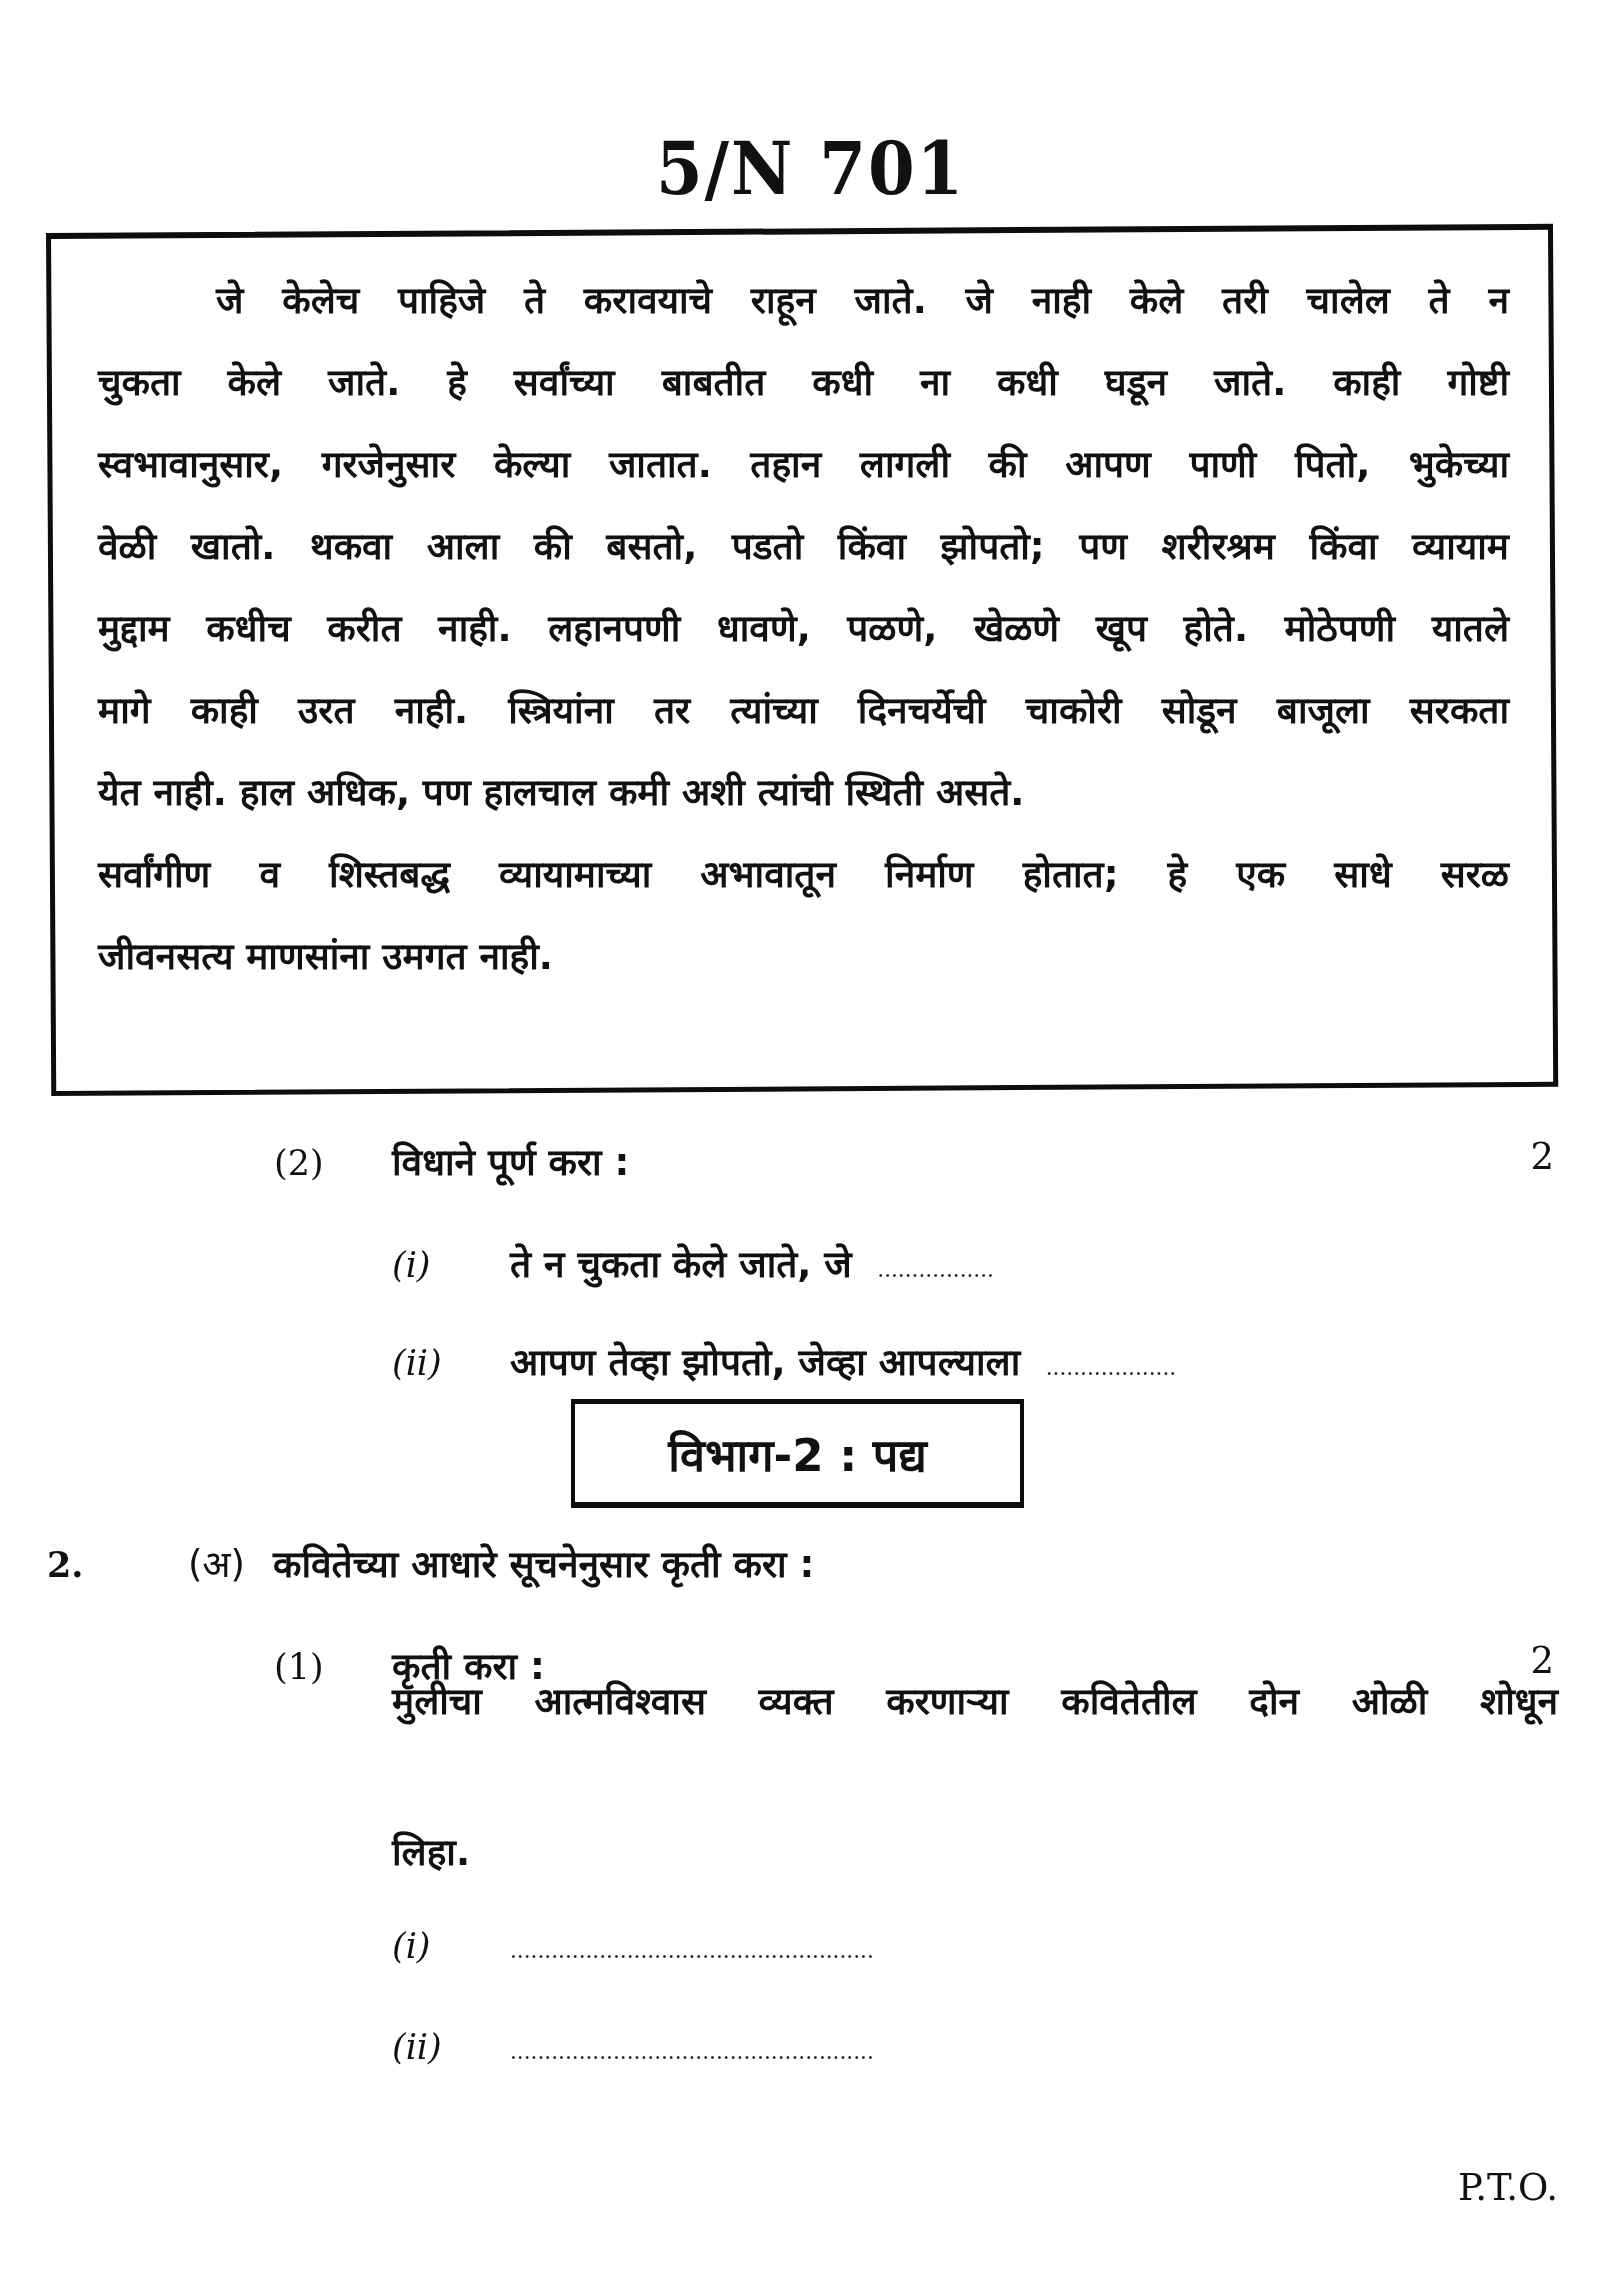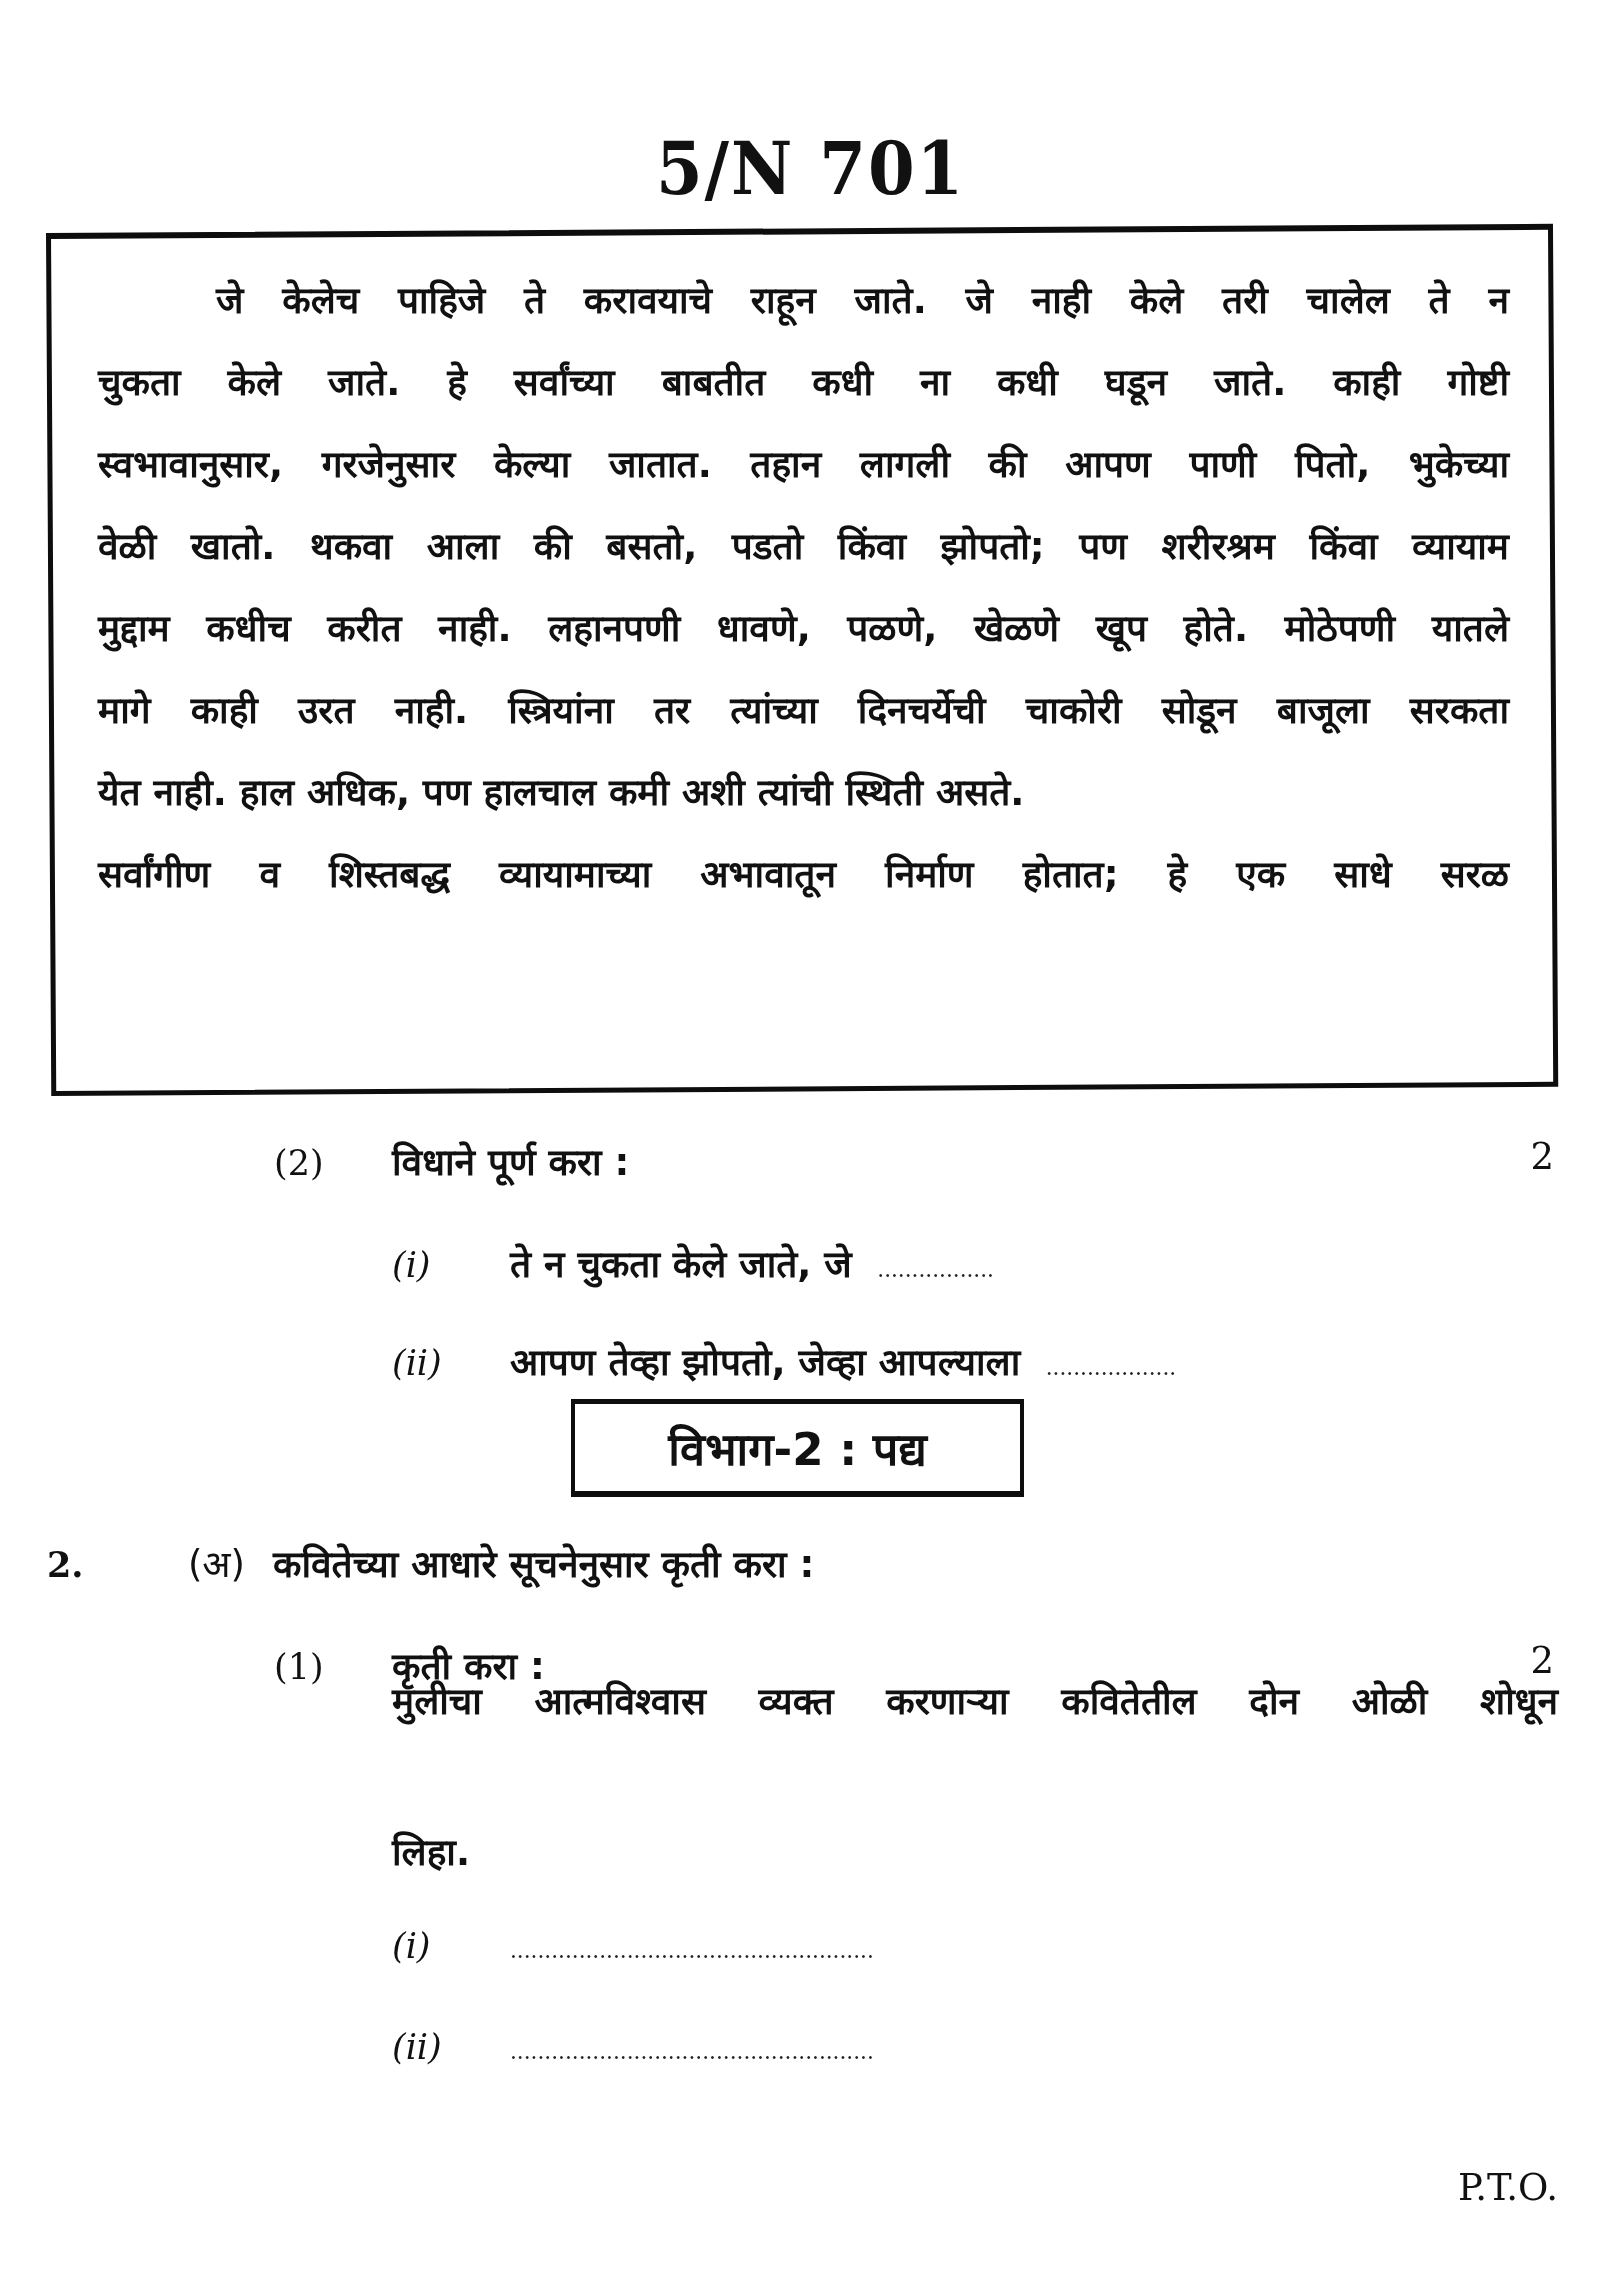--- a/index.html
+++ b/index.html
@@ -88,21 +88,21 @@
       font-family: "DejaVu Serif", "Liberation Serif", serif;
       letter-spacing: 0px;
       font-size: 21.6px;
       color: #222;
     }
     .section-box {
       position: absolute;
       left: 571px;
       top: 1399px;
       width: 453px;
-      height: 98px;
+      height: 109px;
       border: 4.9px solid #0d0d0d;
       border-top-width: 5.9px;
       border-bottom-width: 6.9px;
       box-sizing: border-box;
       display: flex;
       align-items: center;
       justify-content: center;
       font-size: 45px;
       font-weight: bold;
     }
@@ -124,20 +124,21 @@
 
 <div class="passage">
   <div class="passage-line indent">जे केलेच पाहिजे ते करावयाचे राहून जाते. जे नाही केले तरी चालेल ते न</div>
   <div class="passage-line">चुकता केले जाते. हे सर्वांच्या बाबतीत कधी ना कधी घडून जाते. काही गोष्टी</div>
   <div class="passage-line">स्वभावानुसार, गरजेनुसार केल्या जातात. तहान लागली की आपण पाणी पितो, भुकेच्या</div>
   <div class="passage-line">वेळी खातो. थकवा आला की बसतो, पडतो किंवा झोपतो; पण शरीरश्रम किंवा व्यायाम</div>
   <div class="passage-line">मुद्दाम कधीच करीत नाही. लहानपणी धावणे, पळणे, खेळणे खूप होते. मोठेपणी यातले</div>
   <div class="passage-line">मागे काही उरत नाही. स्त्रियांना तर त्यांच्या दिनचर्येची चाकोरी सोडून बाजूला सरकता</div>
   <div class="passage-line last">येत नाही. हाल अधिक, पण हालचाल कमी अशी त्यांची स्थिती असते.</div>
   <div class="passage-line">सर्वांगीण व शिस्तबद्ध व्यायामाच्या अभावातून निर्माण होतात; हे एक साधे सरळ</div>
+  <div class="passage-line last">जीवनसत्य माणसांना उमगत नाही.</div>
 </div>
 
 <div class="q-row" style="left:274px; top:1135px;">
   <span class="q-num" style="width:118px;">(2)</span>
   <span class="q-text">विधाने पूर्ण करा :</span>
 </div>
 <div class="marks" style="top:1135px;">2</div>
 
 <div class="q-row" style="left:392px; top:1237px;">
   <span class="q-num italic" style="width:118px;">(i)</span>

